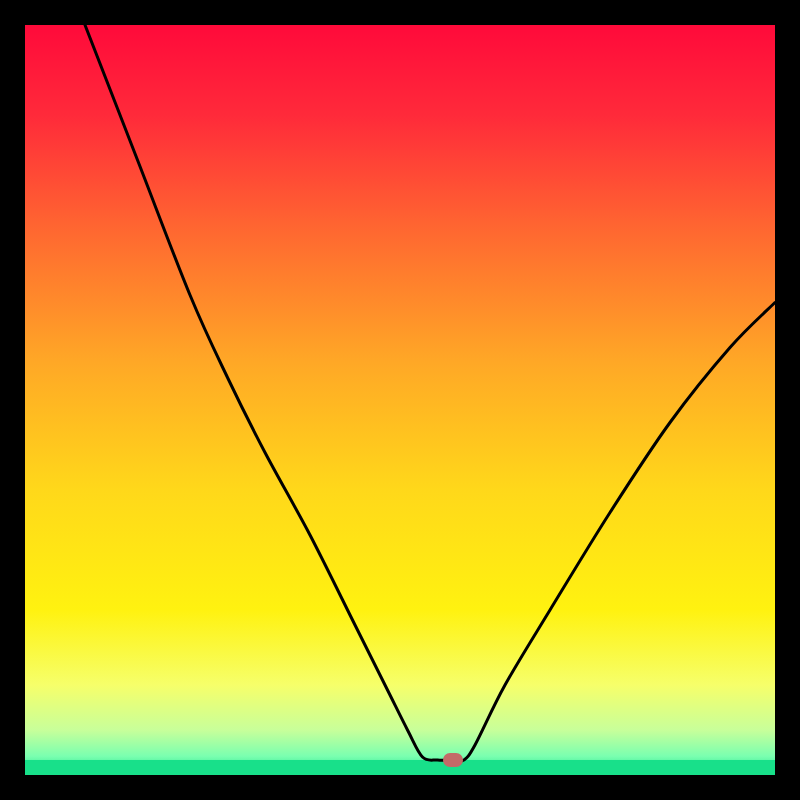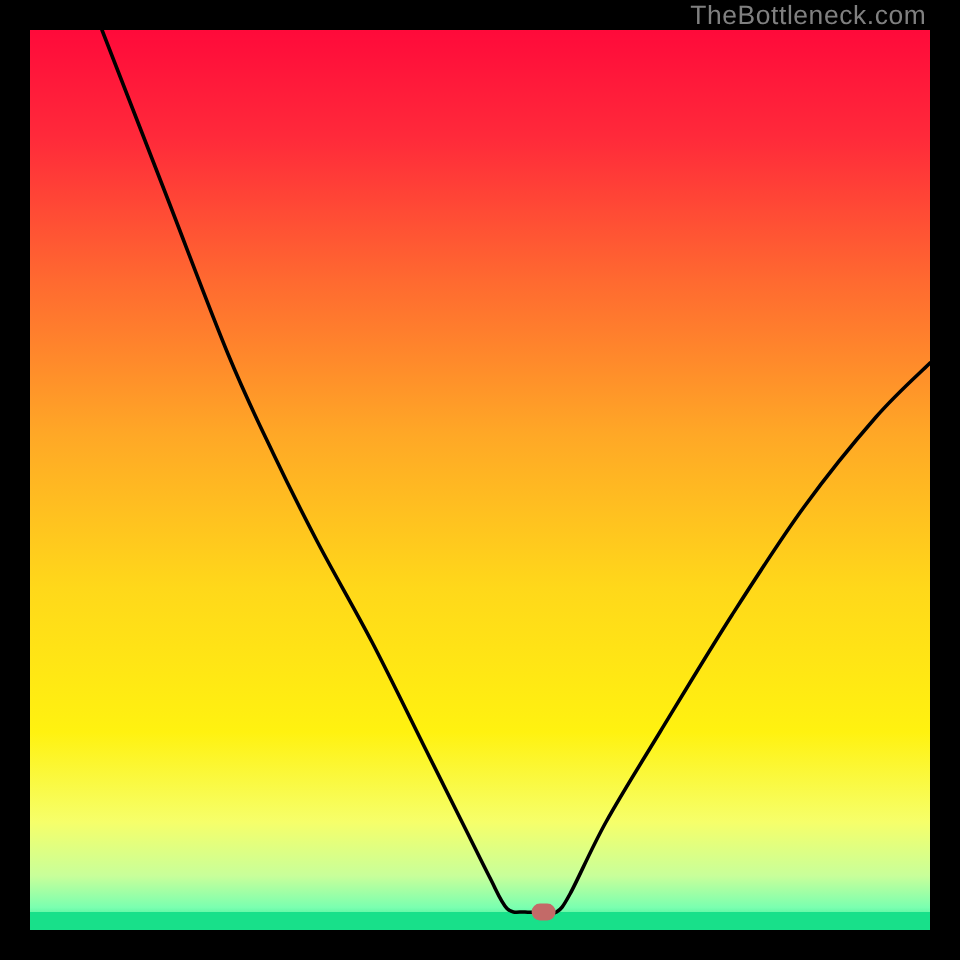--- a/index.html
+++ b/index.html
@@ -66,21 +66,20 @@
     border-radius: 7px;
     transform: translate(-50%, -50%);
     z-index: 20;
   }
 </style>
 </head>
 <body>
 
 <div class="frame">
 
-  <div class="watermark">TheBottleneck.com</div>
 
   <div class="plot-area">
     <div class="gradient-bg" style="background: linear-gradient(rgb(255, 10, 58) 0%, rgb(255, 42, 58) 12%, rgb(255, 106, 48) 28%, rgb(255, 168, 38) 45%, rgb(255, 216, 26) 62%, rgb(255, 242, 16) 78%, rgb(246, 255, 106) 88%, rgb(200, 255, 154) 94%, rgb(122, 255, 176) 97.5%, rgb(24, 224, 138) 100%);"></div>
     <div class="bottom-green" style="background: rgb(24, 224, 138);"></div>
     <svg class="curve" viewBox="0 0 750 750" preserveAspectRatio="none">
       <path fill="none" stroke-width="3" stroke-linecap="round" stroke-linejoin="round" d="M 60.0 0.0 C 68.8 22.5 95.0 90.0 112.5 135.0 C 130.0 180.0 150.0 233.8 165.0 270.0 C 180.0 306.3 190.0 326.3 202.5 352.5 C 215.0 378.8 226.3 401.3 240.0 427.5 C 253.8 453.8 270.0 481.3 285.0 510.0 C 300.0 538.8 317.5 575.0 330.0 600.0 C 342.5 625.0 351.3 642.5 360.0 660.0 C 368.8 677.5 376.3 693.0 382.5 705.0 C 388.8 717.0 392.5 727.0 397.5 732.0 C 402.5 737.0 407.5 734.5 412.5 735.0 C 417.5 735.5 423.1 735.0 427.5 735.0 C 431.9 735.0 435.0 737.5 438.8 735.0 C 442.5 732.5 443.1 732.5 450.0 720.0 C 456.9 707.5 467.5 682.5 480.0 660.0 C 492.5 637.5 507.5 613.8 525.0 585.0 C 542.5 556.3 565.0 518.8 585.0 487.5 C 605.0 456.3 625.0 425.0 645.0 397.5 C 665.0 370.0 687.5 342.5 705.0 322.5 C 722.5 302.5 742.5 285.0 750.0 277.5" stroke="#000000"></path>
     </svg>
     <div class="marker" style="left: 427.5px; top: 735px; background: rgb(195, 106, 104);"></div>
   </div>
 

